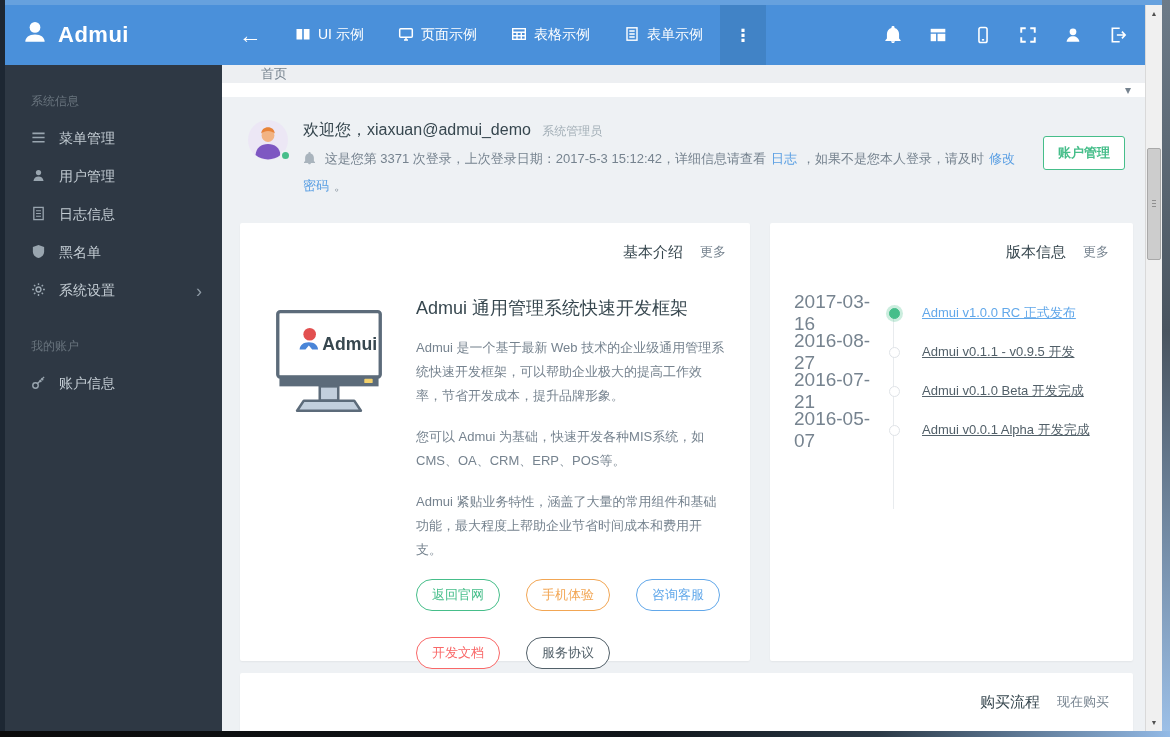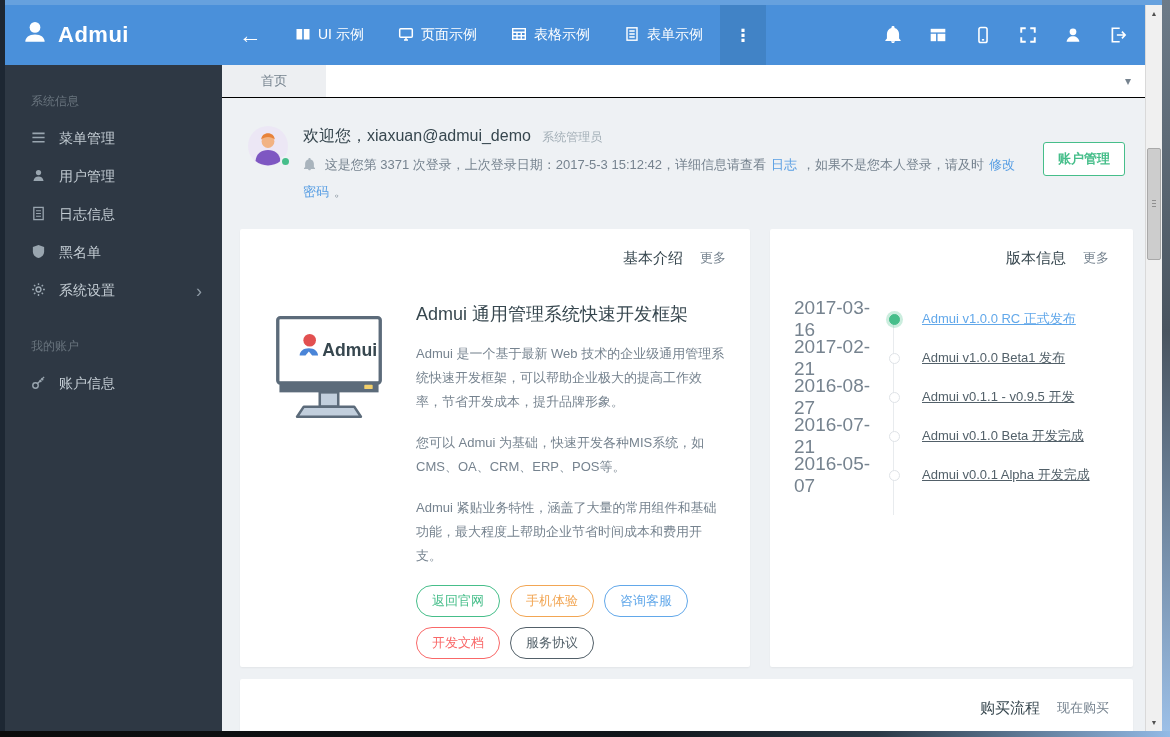--- a/index.html
+++ b/index.html
@@ -39,21 +39,21 @@
   .side-title { font-size:12px; color:#69747e; margin:28px 0 10px 26px; }
   .side-item { display:flex; align-items:center; height:38px; padding-left:26px; font-size:14px;
                color:#c3ccd3; cursor:pointer; position:relative; }
   .side-item svg { margin-right:13px; color:#99a5af; flex-shrink:0; }
   .side-chevron { position:absolute; right:20px; top:50%; transform:translateY(-52%);
                   font-size:18px; color:#8d99a4; line-height:1; }
 
   .content { flex:1; display:flex; flex-direction:column; min-width:0; }
 
   
-  .tabbar { height:33px; background:#edeff2; border-bottom:1px solid #000000; display:flex; flex-shrink:0; }
+  .tabbar { height:27px; background:#edeff2; border-bottom:6px solid #000000; display:flex; flex-shrink:0;flex-direction:column; }
   .tab { width:104px; display:flex; align-items:center; justify-content:center; font-size:13px;
          color:#76838f; cursor:pointer; }
   .tab-rest { flex:1; background:#fff; display:flex; align-items:center; justify-content:flex-end;
               padding-right:14px; }
   .tab-caret { color:#76838f; font-size:12px; cursor:pointer; }
 
   .content-scroll { flex:1; padding:0 12px 10px 18px; overflow:hidden; }
 
   
   .welcome { display:flex; align-items:flex-start; margin:28px 8px 24px 8px; }
@@ -76,21 +76,21 @@
   .card-header { display:flex; justify-content:flex-end; align-items:center; padding:20px 24px 10px;gap:17px; }
   .card-title { font-size:15px; color:#37474f; font-weight:400; }
   .card-more { font-size:13px; color:#76838f; cursor:pointer; }
 
   .intro-card { width:510px; height:438px; flex-shrink:0; }
   .intro-body { display:flex; padding:20px 24px 0; }
   .intro-illustration { flex-shrink:0; margin:14px 24px 0 2px; }
   .intro-text { flex:1; min-width:0; }
   .intro-text h3 { font-size:18px; font-weight:400; color:#37474f; margin:4px 0 16px; }
   .intro-text p { font-size:13px; line-height:1.85; color:#76838f; margin:0 0 17px; }
-  .intro-buttons { display:flex; flex-wrap:wrap; gap:10px; margin-top:4px; }
+  .intro-buttons { display:flex; flex-wrap:wrap; gap:26px; margin-top:4px; }
   .pill { border-radius:999px; background:#fff; font-size:13px; padding:6px 15px; cursor:pointer;
           border:1px solid; font-family:inherit; }
   .pill.green  { color:#46be8a; border-color:#46be8a; }
   .pill.orange { color:#f2a654; border-color:#f2a654; }
   .pill.blue   { color:#62a8ea; border-color:#62a8ea; }
   .pill.red    { color:#f96868; border-color:#f96868; }
   .pill.dark   { color:#526069; border-color:#526069; }
 
   .version-card { flex:1; height:438px; min-width:0; }
   .timeline { position:relative; margin:22px 24px 0; }
@@ -375,27 +375,20 @@
               <div class="tl-line"></div>
 
               <div class="tl-row">
                 <span class="tl-date">2017-03-16</span>
                 <span class="tl-dot-col">
                     <span class="tl-dot green"></span>
                   </span>
                 <span class="tl-text link">Admui v1.0.0 RC 正式发布</span>
               </div>
               <div class="tl-row">
-                <span class="tl-date">2017-02-21</span>
-                <span class="tl-dot-col">
-                    <span class="tl-dot"></span>
-                  </span>
-                <span class="tl-text">Admui v1.0.0 Beta1 发布</span>
-              </div>
-              <div class="tl-row">
                 <span class="tl-date">2016-08-27</span>
                 <span class="tl-dot-col">
                     <span class="tl-dot"></span>
                   </span>
                 <span class="tl-text">Admui v0.1.1 - v0.9.5 开发</span>
               </div>
               <div class="tl-row">
                 <span class="tl-date">2016-07-21</span>
                 <span class="tl-dot-col">
                     <span class="tl-dot"></span>

